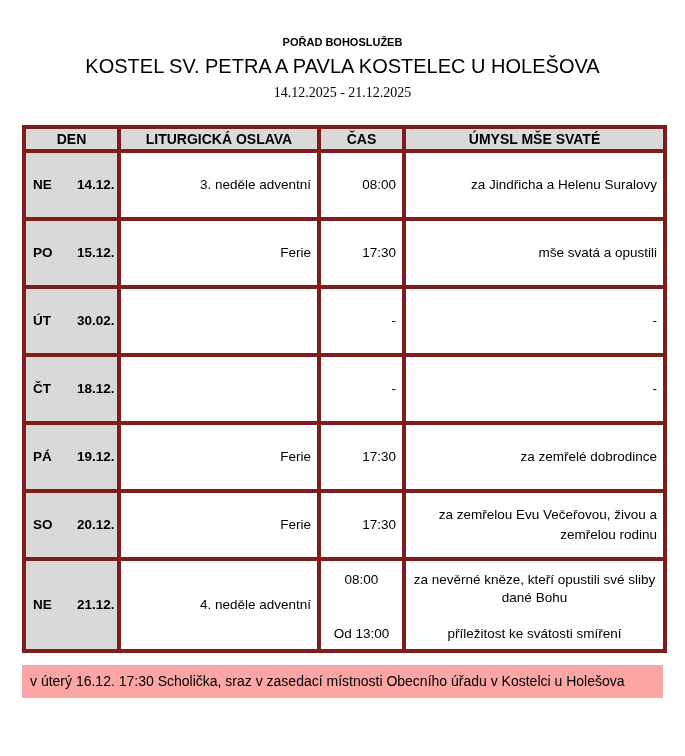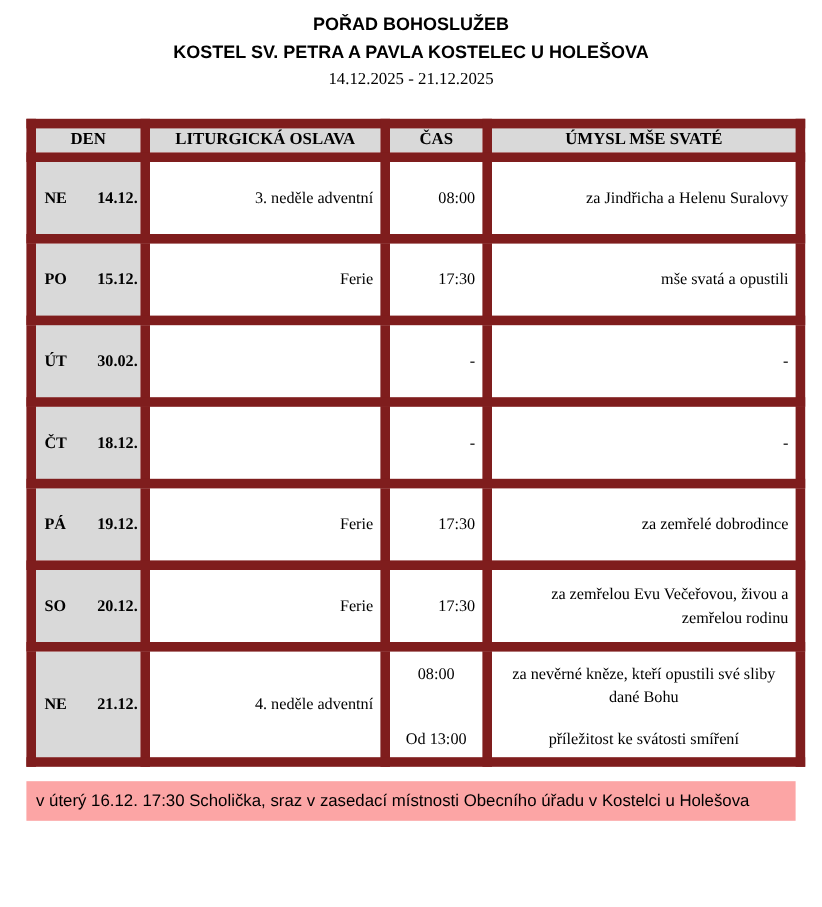--- a/index.html
+++ b/index.html
@@ -6,35 +6,34 @@
   html, body { background: #ffffff; }
   body {
     width: 685px;
     min-height: 756px;
     font-family: "Liberation Sans", sans-serif;
     color: #000000;
   }
   .page { padding: 10px 22px 16px 22px; }
 
   .doc-header { text-align: center; line-height: 1.5; }
-  .doc-title { font-weight: bold; font-size: 15px; }
-  .doc-subtitle { font-weight: bold; font-size: 15px; }
+  .doc-title { font-weight: bold; font-size: 11px; margin-top: 24px; }
+  .doc-subtitle { font-weight: normal; font-size: 20px; }
   .doc-dates { font-size: 14px; margin-top: 1px; font-family: Liberation Serif, serif; }
 
   table.schedule {
     border-collapse: collapse;
     table-layout: fixed;
     width: 641px;
     margin-top: 22px;
   }
   .schedule th, .schedule td {
-    border: 8px solid #7f1d1d;
+    border: 4px solid #7f1d1d;
     font-size: 13.5px;
     overflow: hidden;
-    font-family: Liberation Serif, serif;
   }
   .schedule thead th {
     background: #d9d9d9;
     height: 24px;
     padding: 2px 4px;
     font-size: 14px;
     text-align: center;
   }
   .schedule tbody tr { height: 68px; }
   .schedule tbody tr.tall { height: 92px; }

